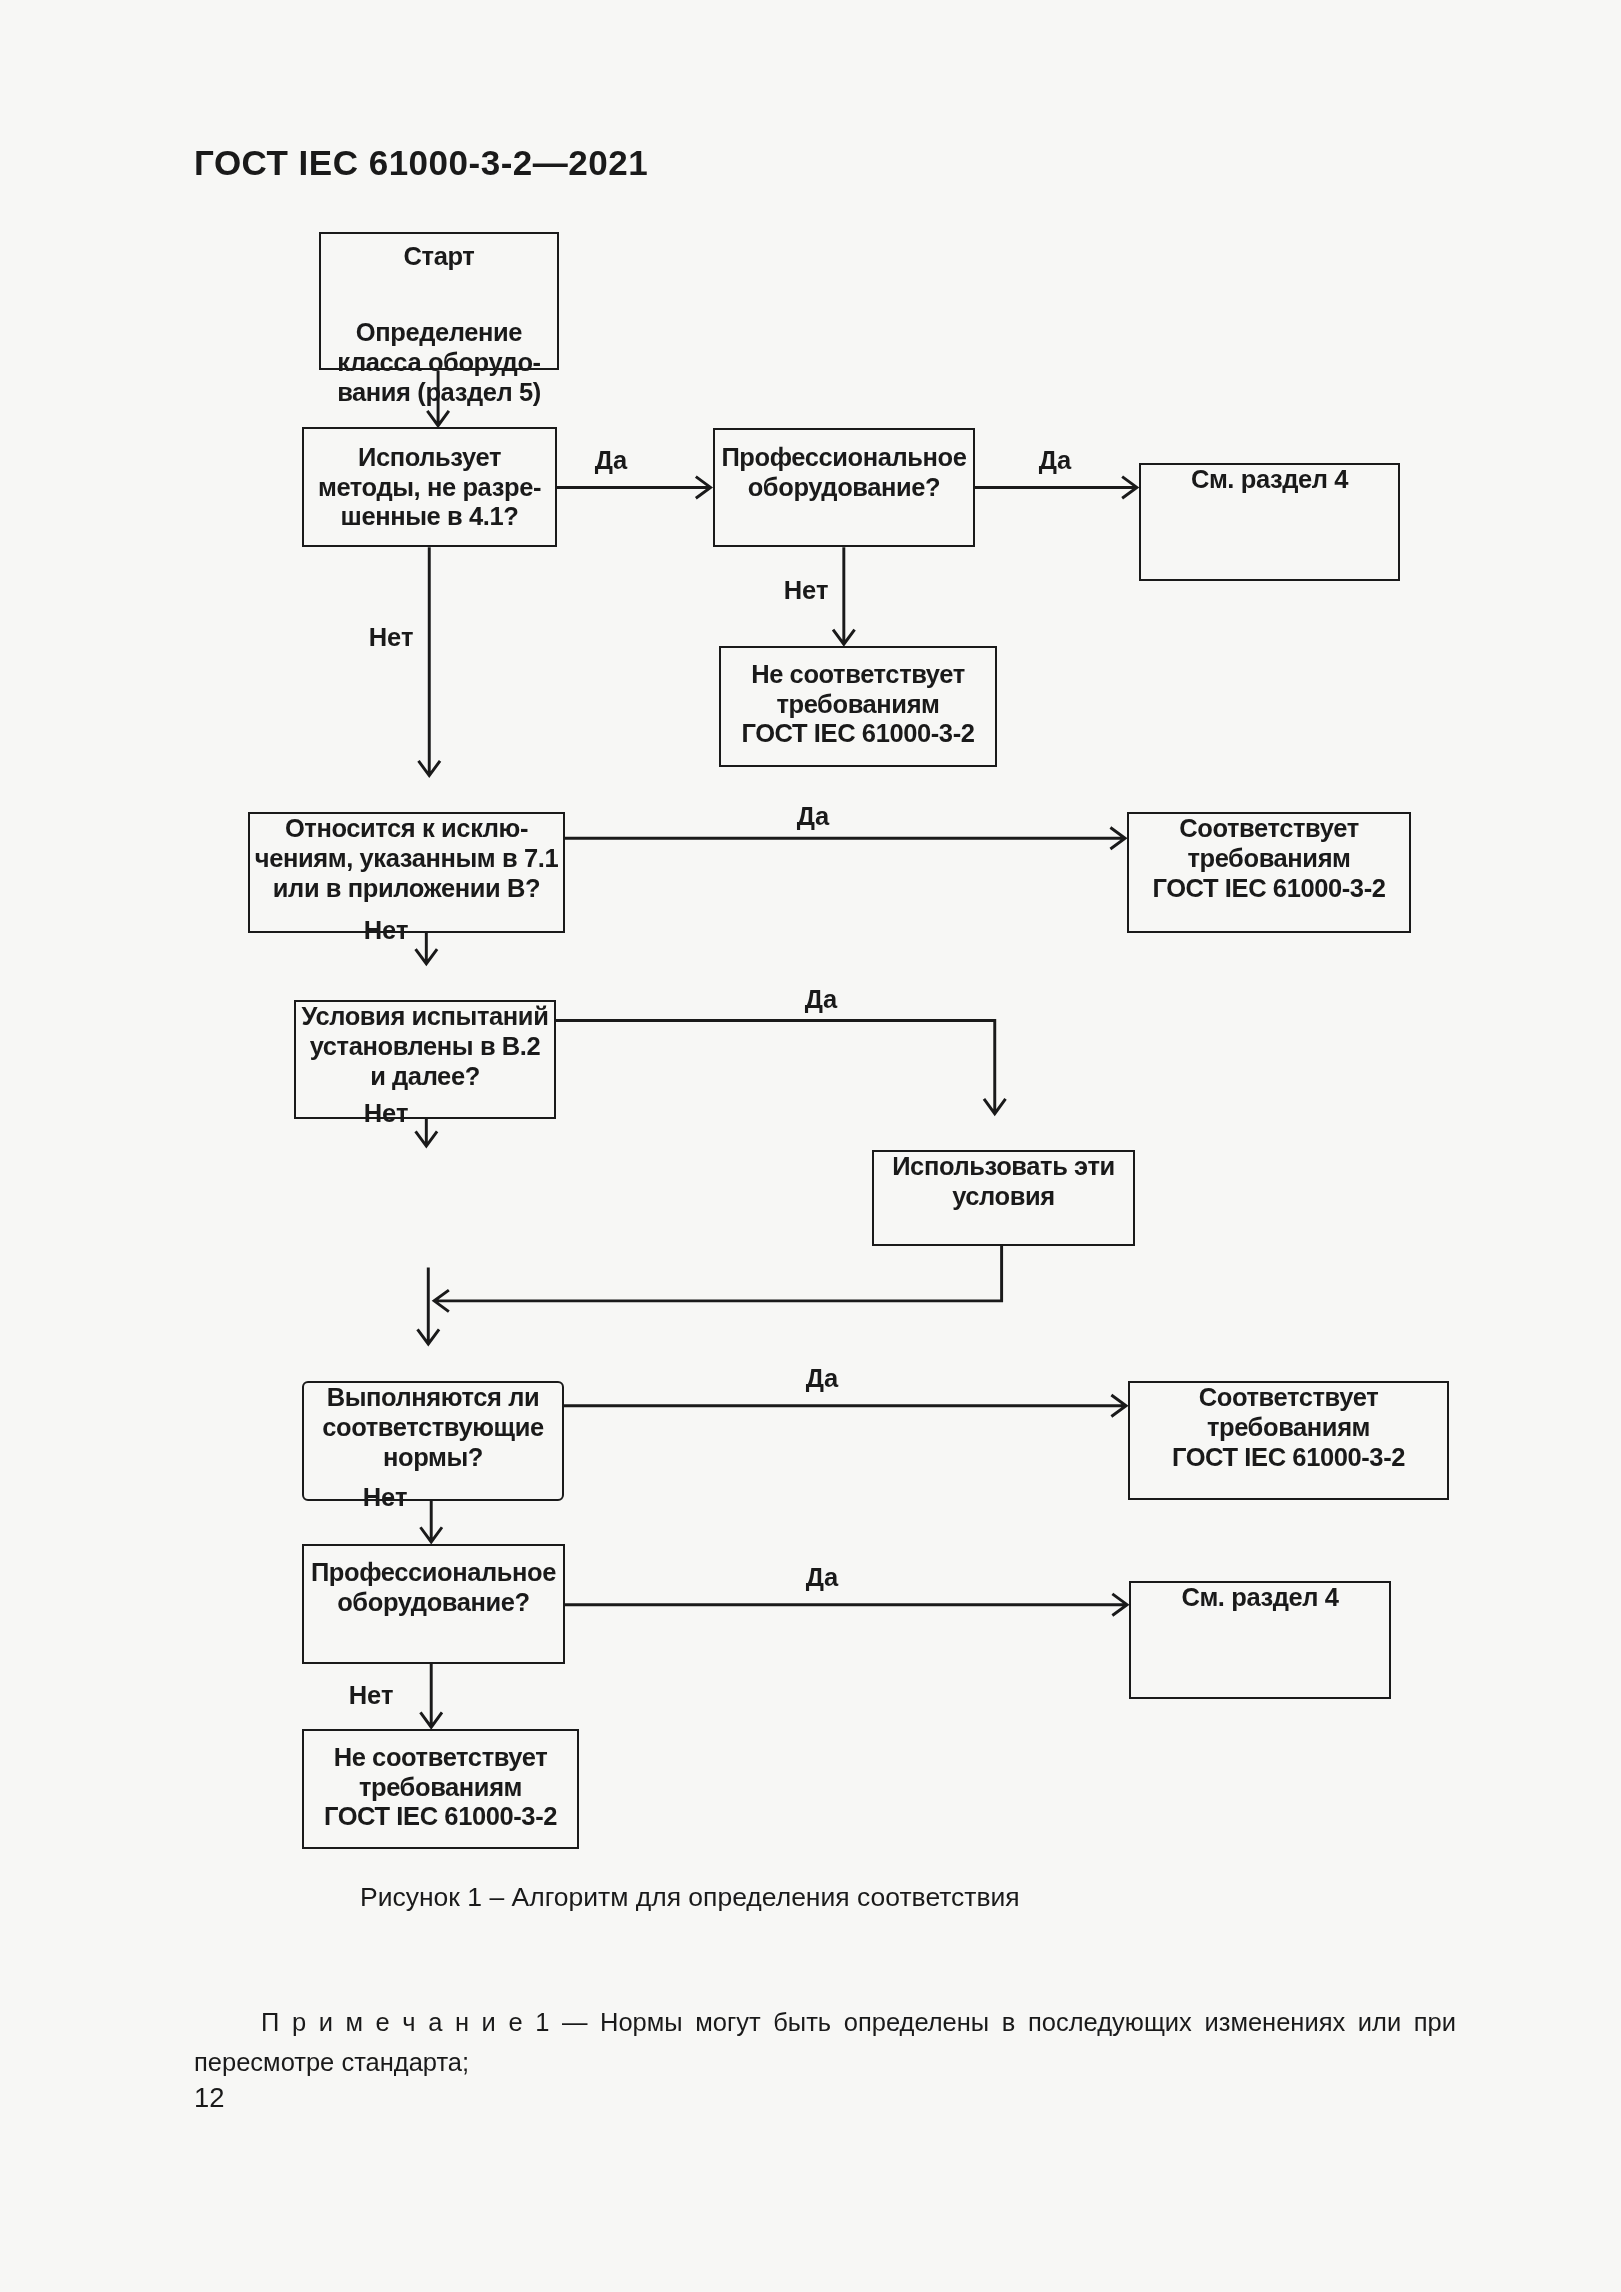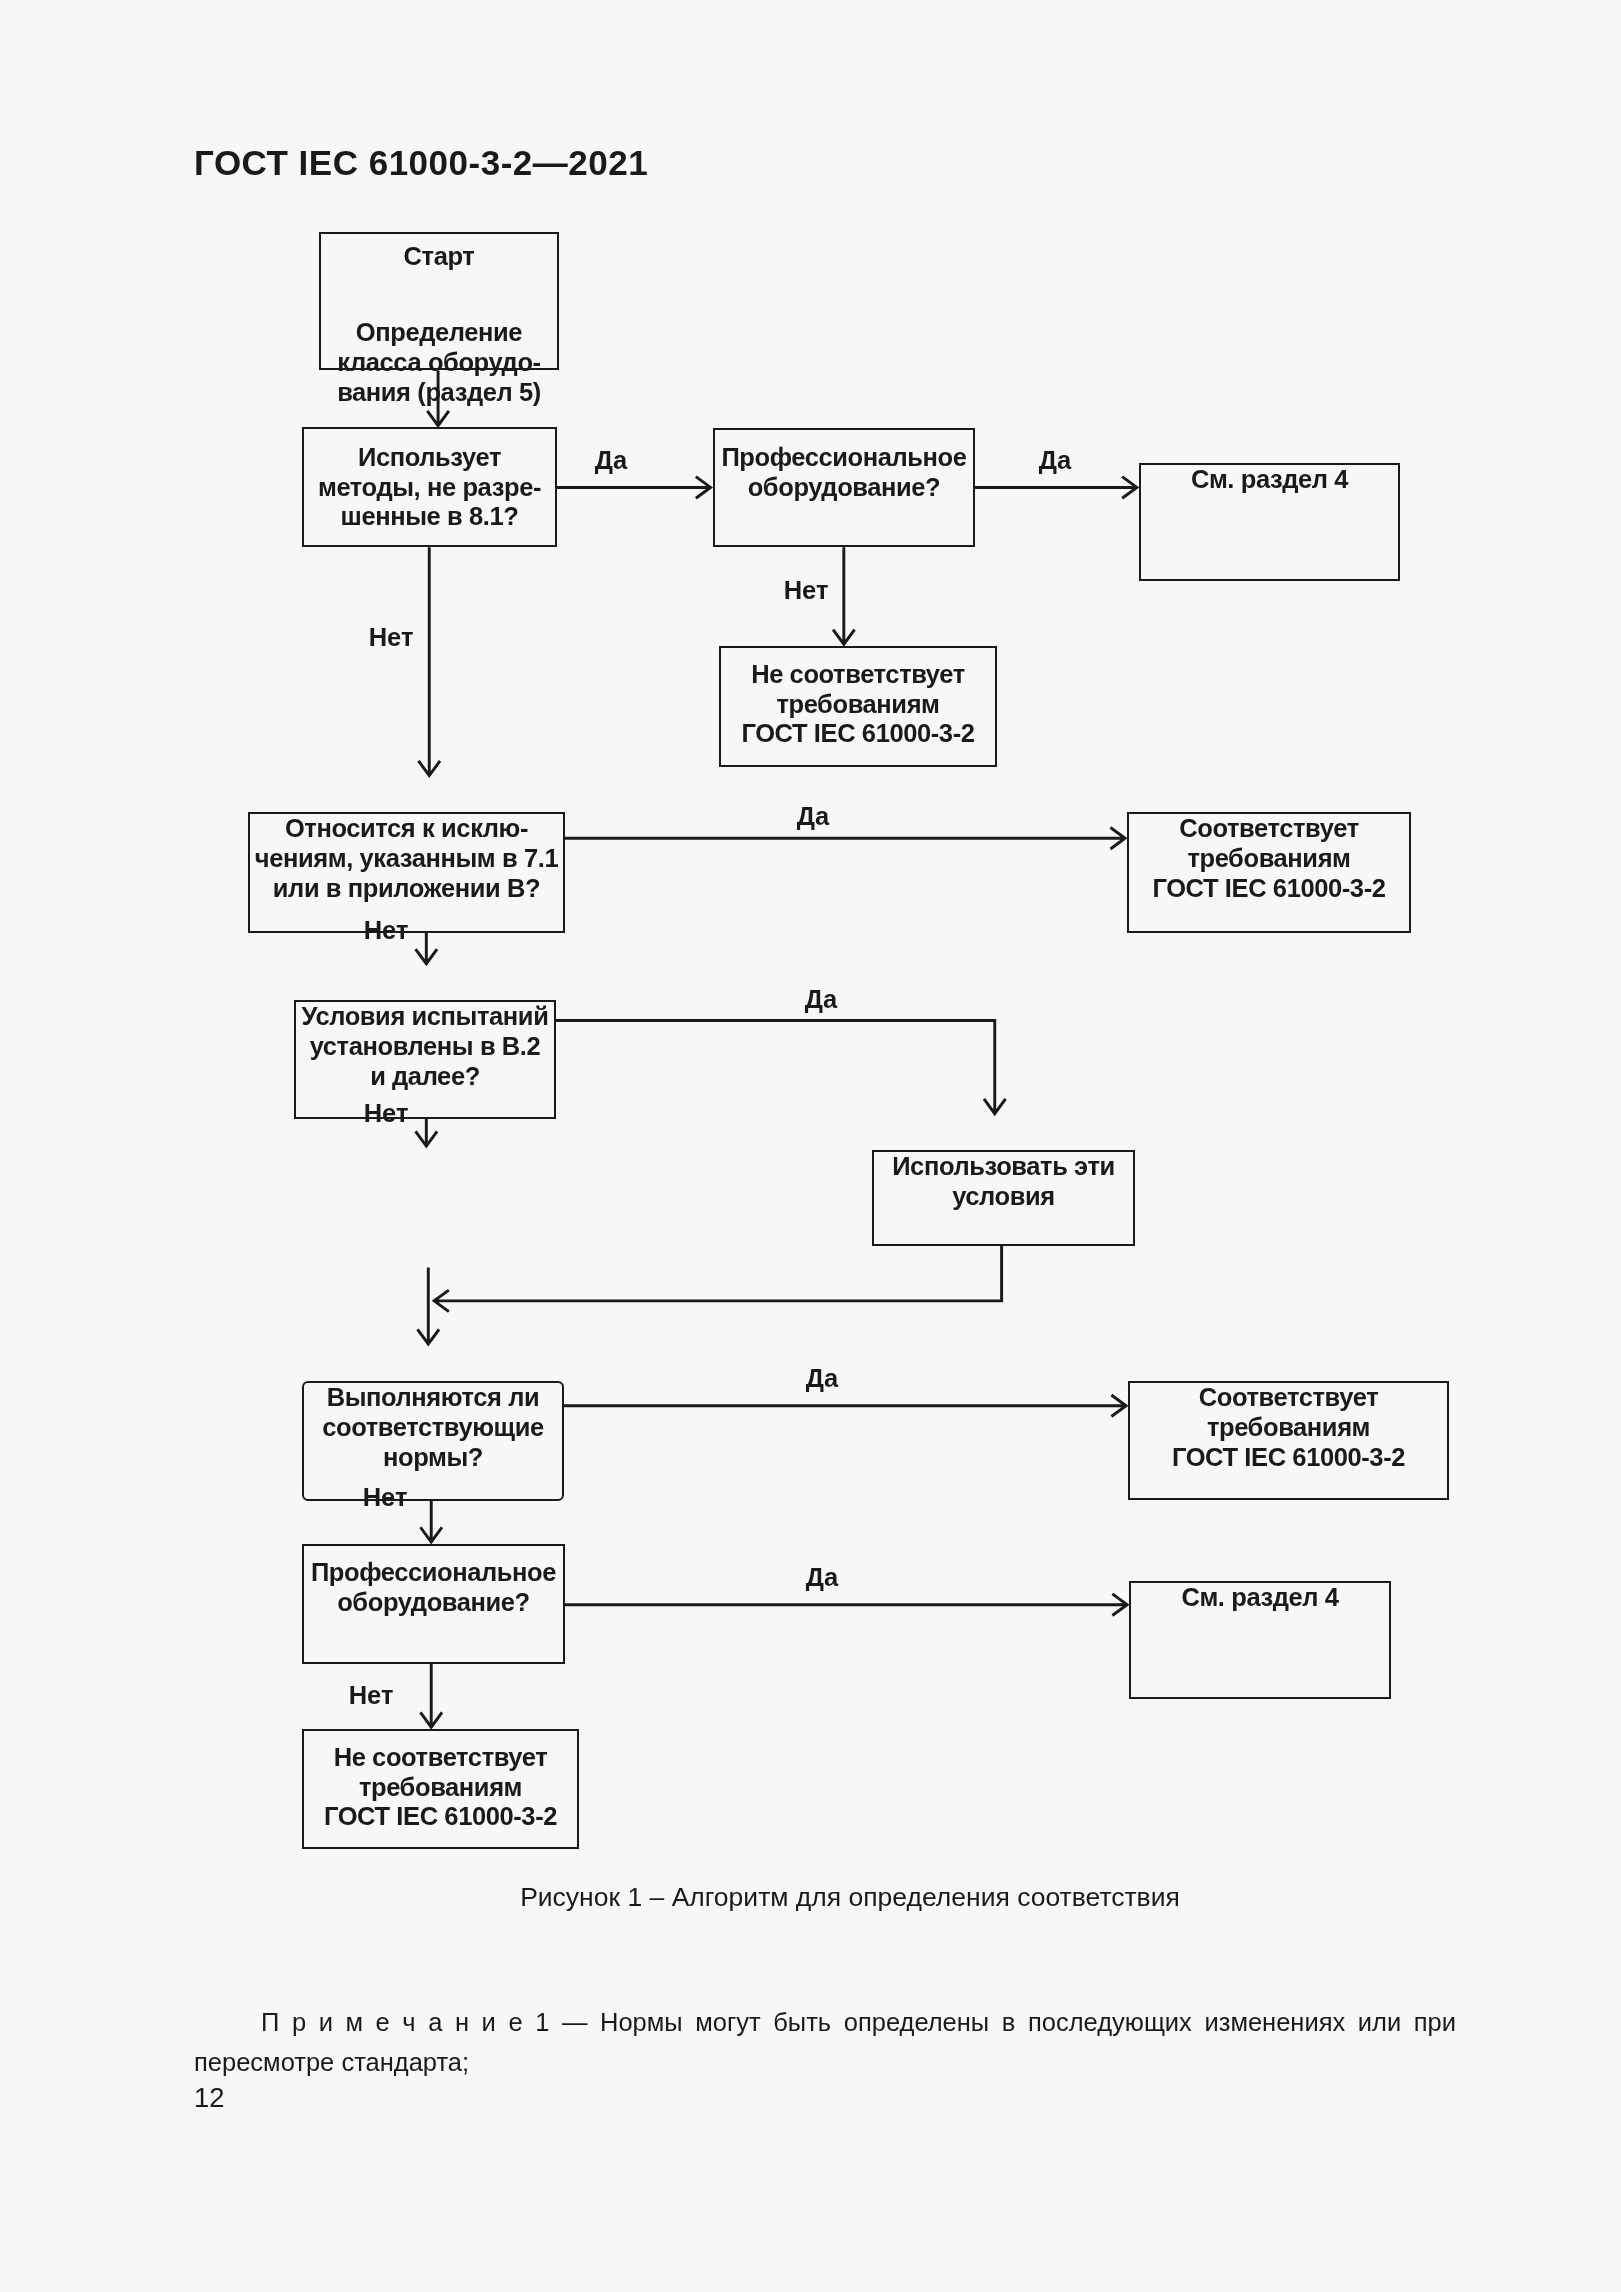--- a/index.html
+++ b/index.html
@@ -32,21 +32,21 @@
   .node-text{white-space:pre-line;}
   .node-title{display:block;margin-bottom:12.7px;}
   .edge-label{
     position:absolute;
     transform:translate(-50%,-50%);
     font-weight:bold;font-size:25.5px;
     white-space:nowrap;
   }
   .figure-caption{
     position:absolute;left:360px;top:1882px;width:980px;
-    text-align:center;font-size:26.5px;
+    text-align:left;font-size:26.5px;
   }
   .body-paragraph{
     position:absolute;left:194px;top:1956px;width:1266px;
     font-size:27.4px;text-indent:67px;line-height:1.4;
   }
   .note-paragraph{
     position:absolute;left:194px;top:2003px;width:1262px;
     font-size:25.5px;text-indent:67px;line-height:1.55;
     text-align:justify;
   }
@@ -83,21 +83,21 @@
   <div class="node v-top" style="left:319px;top:232px;width:240px;height:138px;padding-top:7.8px;">
     <span class="node-title">Старт</span>
     <span class="node-text">Определение
 класса оборудо-
 вания (раздел 5)</span>
   </div>
 
   <div class="node v-top" style="left:302px;top:427px;width:255px;height:120px;padding-top:13.7px;">
     <span class="node-text">Использует
 методы, не разре-
-шенные в 8.1?</span>
+шенные в 4.1?</span>
   </div>
 
   <div class="node v-top" style="left:713px;top:428px;width:262px;height:119px;padding-top:12.7px;">
     <span class="node-text">Профессиональное
 оборудование?</span>
   </div>
 
   <div class="node v-center" style="left:1139px;top:428px;width:261px;height:118px;">
     <span class="node-text">См. раздел 4</span>
   </div>

